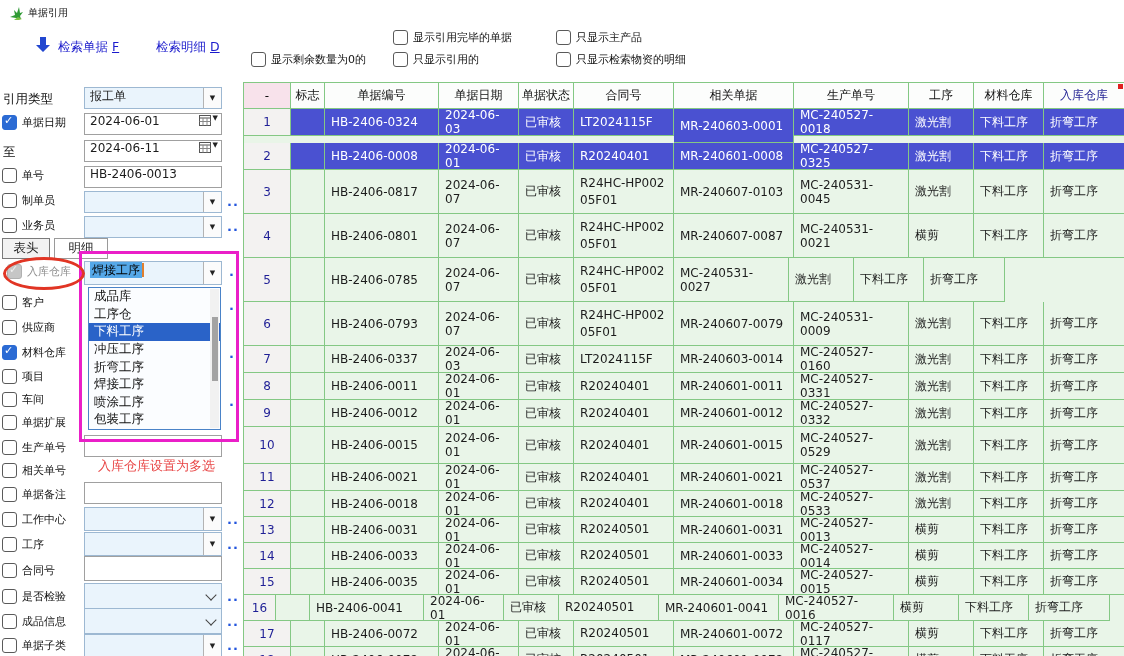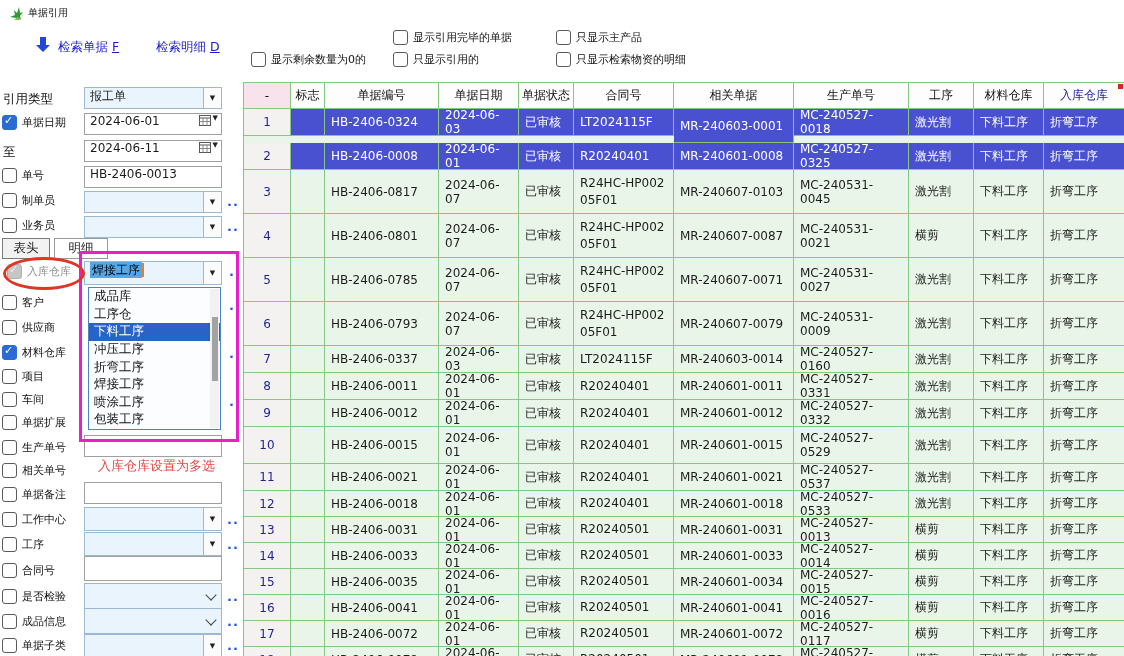--- a/index.html
+++ b/index.html
@@ -407,21 +407,20 @@
         <div class="g-cell " style="width: 70px; height: 44px;">下料工序</div>
         <div class="g-cell " style="width: 81px; height: 44px;">折弯工序</div>
       </div>
       <div class="g-row">
         <div class="g-cell rownum" style="width: 47px; height: 44px;">5</div>
         <div class="g-cell " style="width: 34px; height: 44px;"></div>
         <div class="g-cell " style="width: 114px; height: 44px;">HB-2406-0785</div>
         <div class="g-cell " style="width: 80px; height: 44px;">2024-06-07</div>
         <div class="g-cell " style="width: 55px; height: 44px;">已审核</div>
         <div class="g-cell wrap" style="width: 100px; height: 44px;">R24HC-HP00205F01</div>
-        <div class="g-cell " style="width: 120px; height: 44px;">MR-240607-0071</div>
         <div class="g-cell " style="width: 115px; height: 44px;">MC-240531-0027</div>
         <div class="g-cell " style="width: 65px; height: 44px;">激光割</div>
         <div class="g-cell " style="width: 70px; height: 44px;">下料工序</div>
         <div class="g-cell " style="width: 81px; height: 44px;">折弯工序</div>
       </div>
       <div class="g-row">
         <div class="g-cell rownum" style="width: 47px; height: 44px;">6</div>
         <div class="g-cell " style="width: 34px; height: 44px;"></div>
         <div class="g-cell " style="width: 114px; height: 44px;">HB-2406-0793</div>
         <div class="g-cell " style="width: 80px; height: 44px;">2024-06-07</div>
@@ -544,21 +543,21 @@
         <div class="g-cell " style="width: 80px; height: 26px;">2024-06-01</div>
         <div class="g-cell " style="width: 55px; height: 26px;">已审核</div>
         <div class="g-cell wrap" style="width: 100px; height: 26px;">R20240501</div>
         <div class="g-cell " style="width: 120px; height: 26px;">MR-240601-0034</div>
         <div class="g-cell " style="width: 115px; height: 26px;">MC-240527-0015</div>
         <div class="g-cell " style="width: 65px; height: 26px;">横剪</div>
         <div class="g-cell " style="width: 70px; height: 26px;">下料工序</div>
         <div class="g-cell " style="width: 81px; height: 26px;">折弯工序</div>
       </div>
       <div class="g-row">
-        <div class="g-cell rownum" style="width: 47px; height: 26px;">16</div>
+        <div class="g-cell rownum" style="width: 32px; height: 26px;">16</div>
         <div class="g-cell " style="width: 34px; height: 26px;"></div>
         <div class="g-cell " style="width: 114px; height: 26px;">HB-2406-0041</div>
         <div class="g-cell " style="width: 80px; height: 26px;">2024-06-01</div>
         <div class="g-cell " style="width: 55px; height: 26px;">已审核</div>
         <div class="g-cell wrap" style="width: 100px; height: 26px;">R20240501</div>
         <div class="g-cell " style="width: 120px; height: 26px;">MR-240601-0041</div>
         <div class="g-cell " style="width: 115px; height: 26px;">MC-240527-0016</div>
         <div class="g-cell " style="width: 65px; height: 26px;">横剪</div>
         <div class="g-cell " style="width: 70px; height: 26px;">下料工序</div>
         <div class="g-cell " style="width: 81px; height: 26px;">折弯工序</div>

